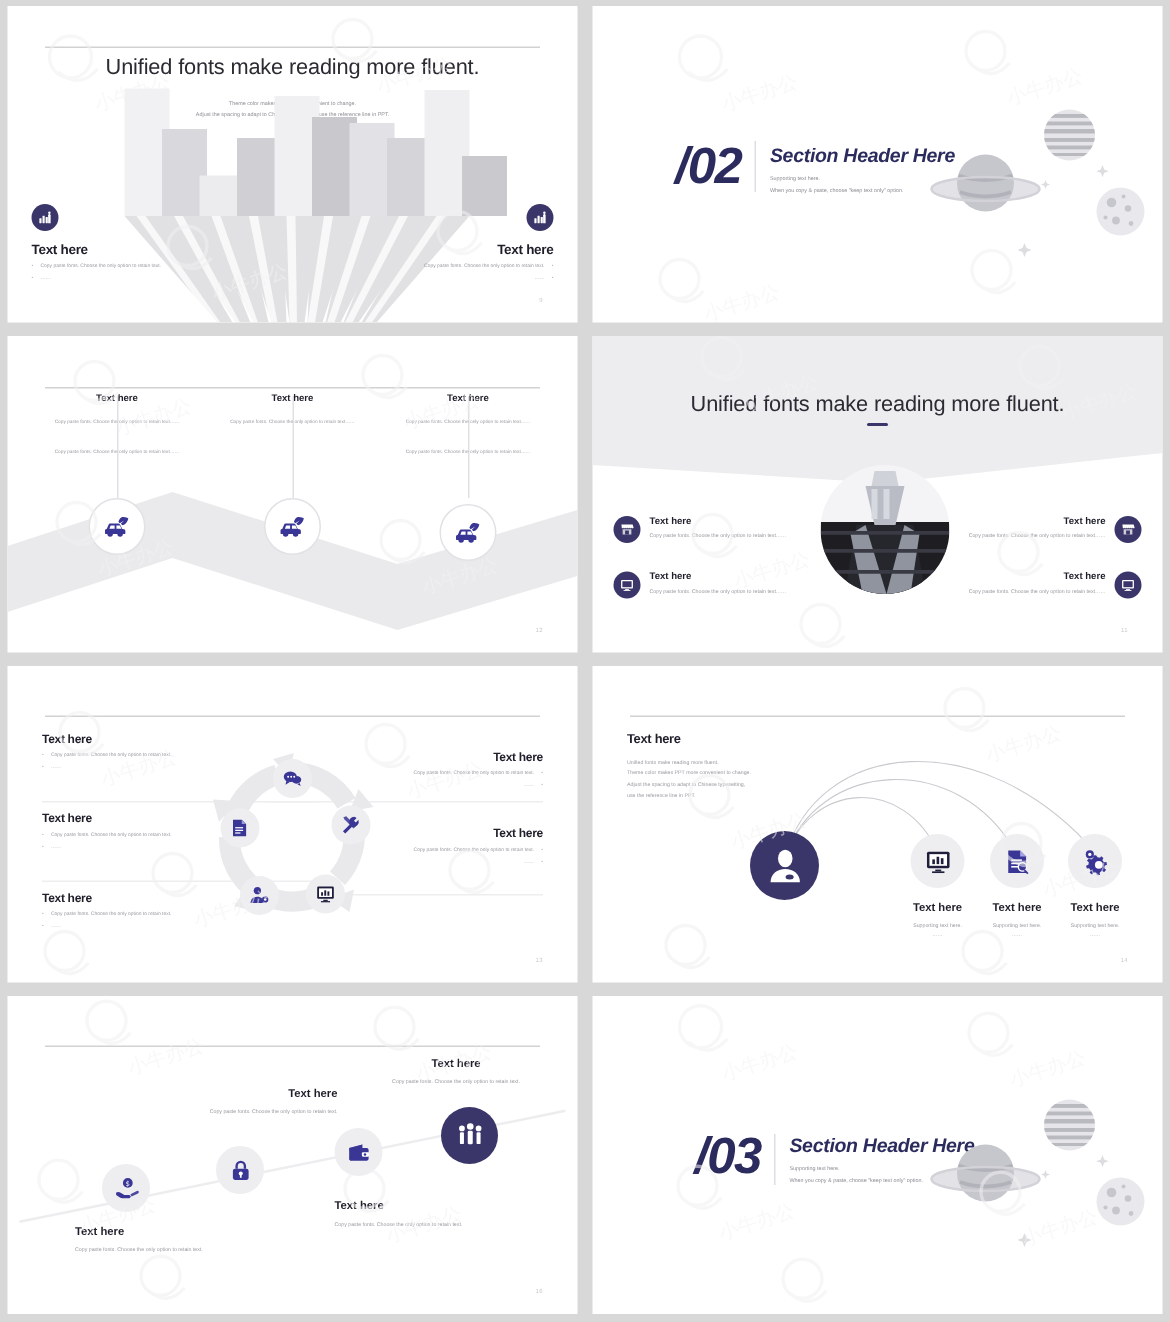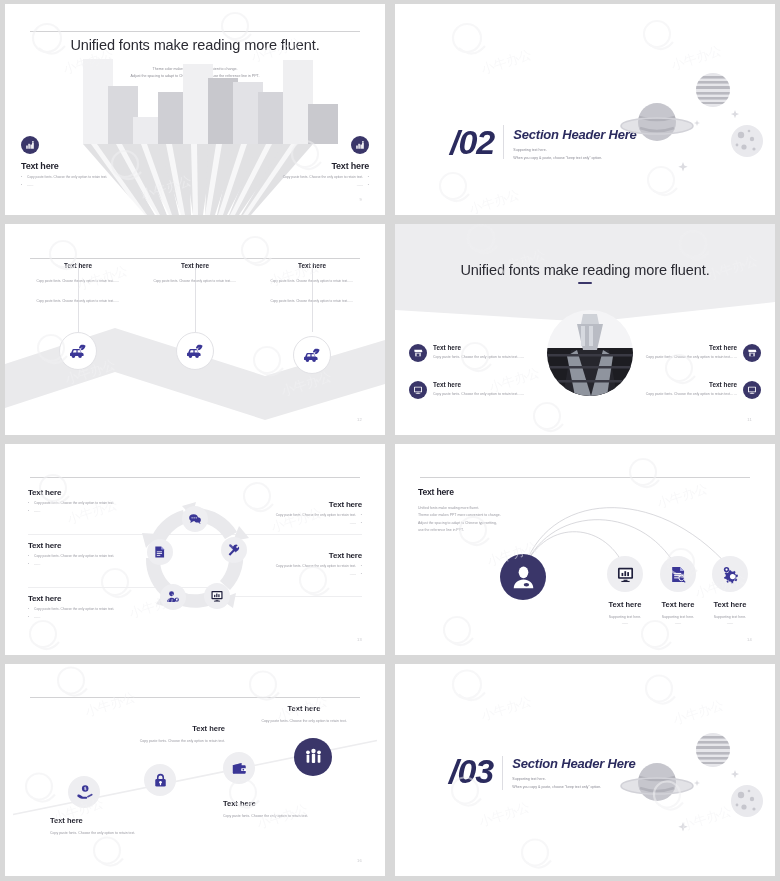--- a/index.html
+++ b/index.html
@@ -202,21 +202,21 @@
             <text x="248" y="58" transform="rotate(-18 248 58)">小牛办公</text>
             <text x="138" y="196" transform="rotate(-18 138 196)">小牛办公</text>
           </g>
         </svg>
       </div>
     </div>
   </div>
 
   <div class="cell">
     <div class="slide">
-      <div style="position:absolute; left:55px; top:88px; display:flex; align-items:flex-start; gap:9px;margin-top:31px;">
+      <div style="position:absolute; left:55px; top:88px; display:flex; align-items:flex-start; gap:9px;">
         <div class="bignum">/02</div>
         <div class="divider-v" style="height:34px;margin-top:2px;"></div>
         <div style="padding-top:4px;">
           <div class="sechdr">Section Header Here</div>
           <div class="secsub" style="margin-top:5px;">Supporting text here.</div>
           <div class="secsub">When you copy &amp; paste, choose "keep text only" option.</div>
         </div>
       </div>
 
       <svg style="position:absolute; right:6px; top:58px;" width="160" height="110" viewBox="0 0 160 110">
@@ -811,21 +811,21 @@
             <text x="50" y="158" transform="rotate(-18 50 158)">小牛办公</text>
             <text x="254" y="164" transform="rotate(-18 254 164)">小牛办公</text>
           </g>
         </svg>
       </div>
     </div>
   </div>
 
   <div class="cell">
     <div class="slide">
-      <div style="position:absolute; left:54px; top:88px; display:flex; align-items:center; gap:9px;">
+      <div style="position:absolute; left:68px; top:88px; display:flex; align-items:center; gap:9px;">
         <div class="bignum">/03</div>
         <div class="divider-v" style="height:34px;margin-top:2px;"></div>
         <div style="padding-top:4px;">
           <div class="sechdr">Section Header Here</div>
           <div class="secsub" style="margin-top:5px;">Supporting text here.</div>
           <div class="secsub">When you copy &amp; paste, choose "keep text only" option.</div>
         </div>
       </div>
 
       <svg style="position:absolute; right:6px; top:58px;" width="160" height="110" viewBox="0 0 160 110">

